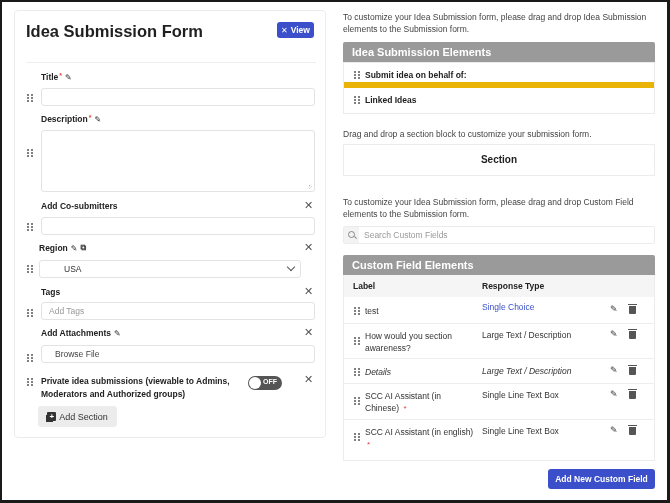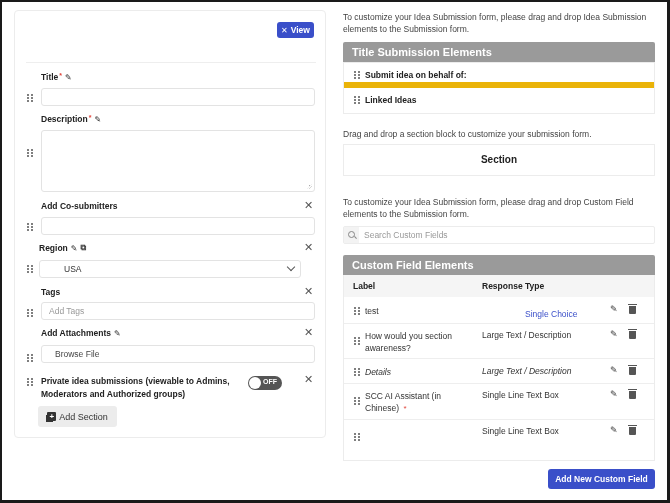--- a/index.html
+++ b/index.html
@@ -177,20 +177,21 @@
       background: #3a4fc9; border-radius: 3px; color: #fff; font-size: 8.5px; font-weight: bold;
       text-align: center; line-height: 20px; cursor: pointer;
     }
   </style>
 </head>
 <body>
 
 <div class="frame"></div>
 
 <div class="left-card">
+  <div class="form-title">Idea Submission Form</div>
   <div class="view-btn">
     <span class="ico">✕</span>
     <span>View</span>
   </div>
   <div class="sep"></div>
 
   <div class="field" style="top:61px;">
     <div class="field-label">
       <span>Title</span>
       <span class="req">*</span>
@@ -309,21 +310,21 @@
     <span class="x-btn">✕</span>
   </div>
 </div>
 
 <div class="add-section">
   <span class="sq">+</span>
   <span>Add Section</span>
 </div>
 
 <div class="r-intro" style="top:11px;">To customize your Idea Submission form, please drag and drop Idea Submission elements to the Submission form.</div>
-<div class="r-header" style="top:42px;">Title Submission Elements</div>
+<div class="r-header" style="top:42px;">Idea Submission Elements</div>
 <div class="r-box" style="top:62px;">
   <div class="r-row">
     <div class="grip">
       <i style="left:0;top:0"></i>
         <i style="left:4px;top:0"></i>
         <i style="left:0;top:3px"></i>
         <i style="left:4px;top:3px"></i>
         <i style="left:0;top:6px"></i>
         <i style="left:4px;top:6px"></i>
     </div>
@@ -363,21 +364,21 @@
   <div class="cf-row" style="height:27px;">
     <div class="grip" style="top:10px;">
       <i style="left:0;top:0"></i>
         <i style="left:4px;top:0"></i>
         <i style="left:0;top:3px"></i>
         <i style="left:4px;top:3px"></i>
         <i style="left:0;top:6px"></i>
         <i style="left:4px;top:6px"></i>
     </div>
     <span class="lbl" style="top:8px;">test</span>
-    <span class="typ link" style="top:12px;margin-left:43px;">Single Choice</span>
+    <span class="typ link" style="top:5px;">Single Choice</span>
     <span class="edit" style="top:7px;">✎</span>
     <span class="del" style="top:9px;"></span>
   </div>
 
   <div class="cf-row" style="height:35px;">
     <div class="grip" style="top:13px;">
       <i style="left:0;top:0"></i>
         <i style="left:4px;top:0"></i>
         <i style="left:0;top:3px"></i>
         <i style="left:4px;top:3px"></i>
@@ -425,19 +426,23 @@
 
   <div class="cf-row" style="height:40px;">
     <div class="grip" style="top:13px;">
       <i style="left:0;top:0"></i>
         <i style="left:4px;top:0"></i>
         <i style="left:0;top:3px"></i>
         <i style="left:4px;top:3px"></i>
         <i style="left:0;top:6px"></i>
         <i style="left:4px;top:6px"></i>
     </div>
+    <span class="lbl" style="top:6px;">
+      <span>SCC AI Assistant (in english)</span>
+      <span class="req" style="margin-left:2px;font-size:8px;">*</span>
+    </span>
     <span class="typ" style="top:6px;">Single Line Text Box</span>
     <span class="edit" style="top:5px;">✎</span>
     <span class="del" style="top:7px;"></span>
   </div>
 </div>
 
 <div class="add-cf">Add New Custom Field</div>
 
 </body></html>

